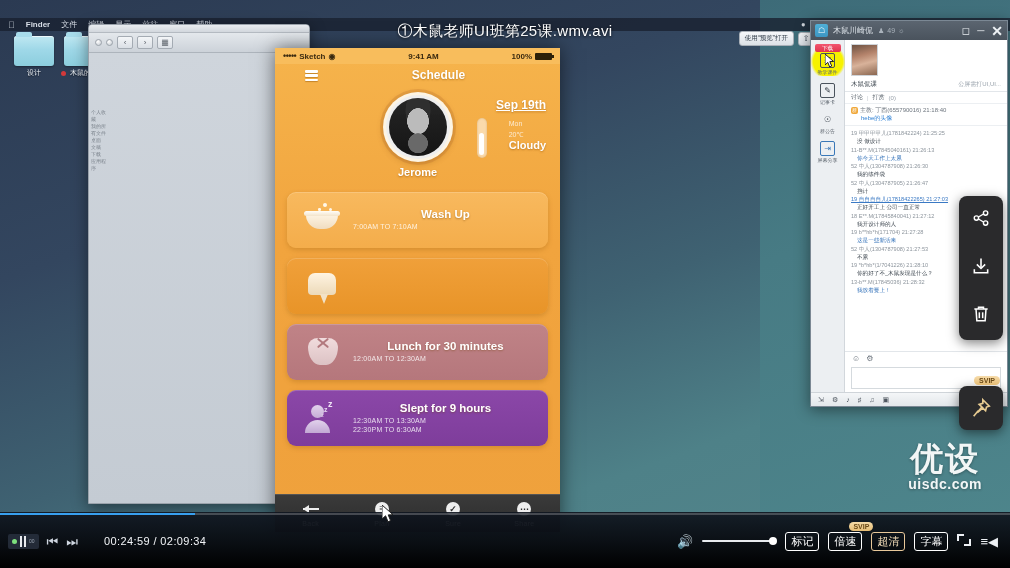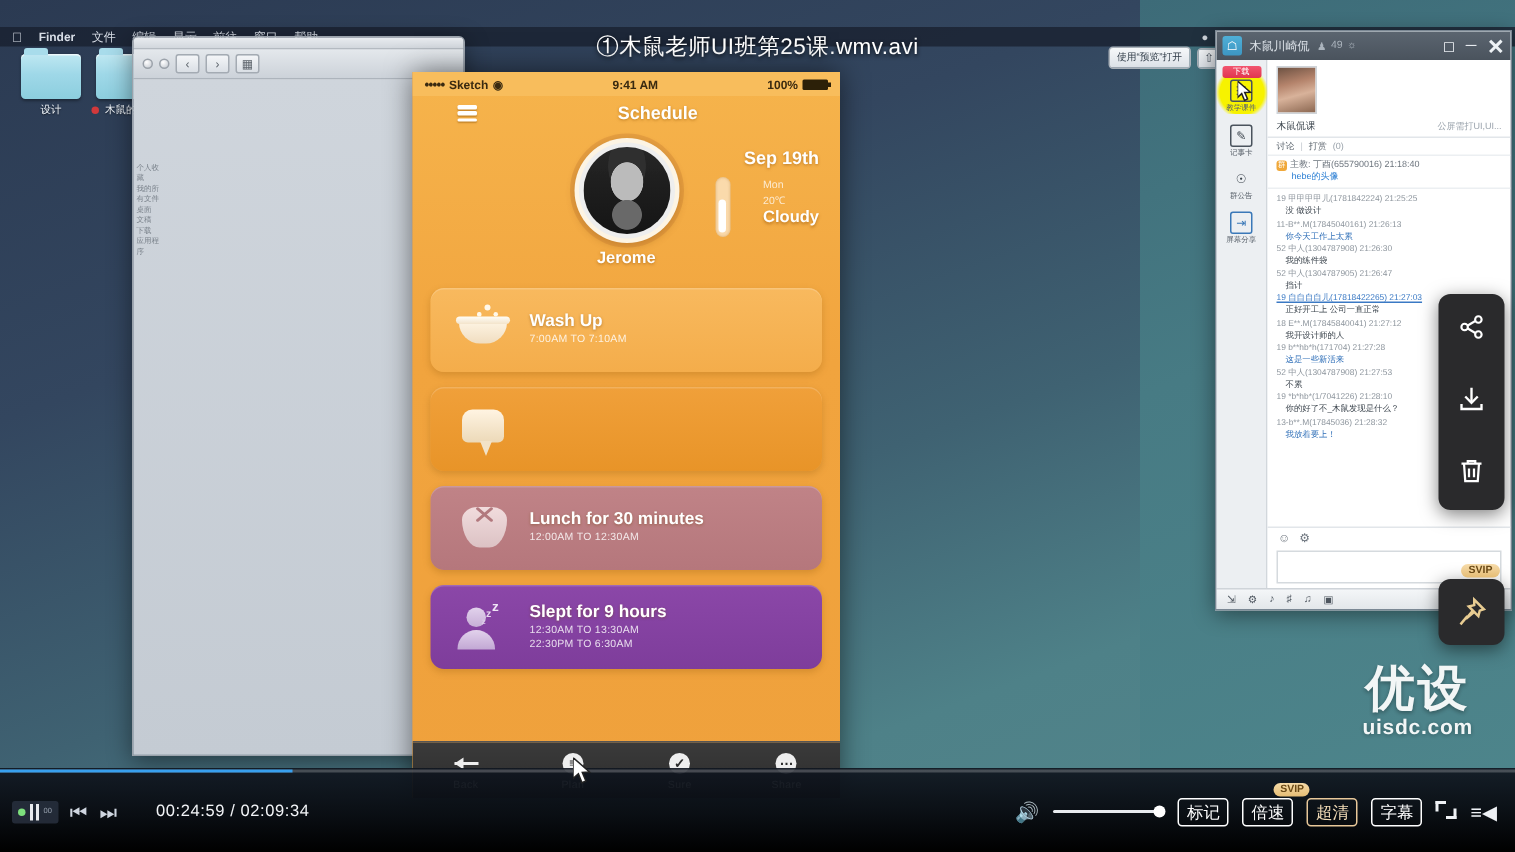--- a/index.html
+++ b/index.html
@@ -183,20 +183,21 @@
   }
   .avatar-name {
     position: absolute; left: 0; top: 80px; width: 285px;
     text-align: center; font-size: 11px; font-weight: bold; color: #fff;
     text-shadow: 0 1px 2px rgba(165,100,20,.75);
   }
   .hero-date {
     position: absolute; right: 14px; top: 12px;
     font-size: 12px; font-weight: bold; color: #fff;
     text-shadow: 0 1px 2px rgba(165,100,20,.7);
+    text-decoration: underline;
   }
   .hero-weather {
     position: absolute; right: 14px; top: 32px;
     display: flex; align-items: flex-start; gap: 22px;
   }
   .thermo {
     width: 10px; height: 40px; border-radius: 5px;
     background: rgba(255,255,255,.55);
     position: relative;
     box-shadow: inset 0 0 2px rgba(160,100,20,.4);
@@ -228,20 +229,21 @@
 
   .card-icon {
     width: 52px; height: 46px; flex: 0 0 52px;
     position: relative;
   }
   .card-text { flex: 1; padding-left: 4px; }
   .card-title {
     font-size: 11.5px; font-weight: bold; color: #fff;
     text-shadow: 0 1px 2px rgba(110,65,10,.45);
     margin-bottom: 2px;
+    text-align: center;
   }
   .card-times {
     font-size: 7px; color: rgba(255,255,255,.82); line-height: 9.5px;
     letter-spacing: .2px;
   }
 
   
   .g-tub {
     position: absolute; left: 9px; top: 16px;
     width: 32px; height: 16px;

